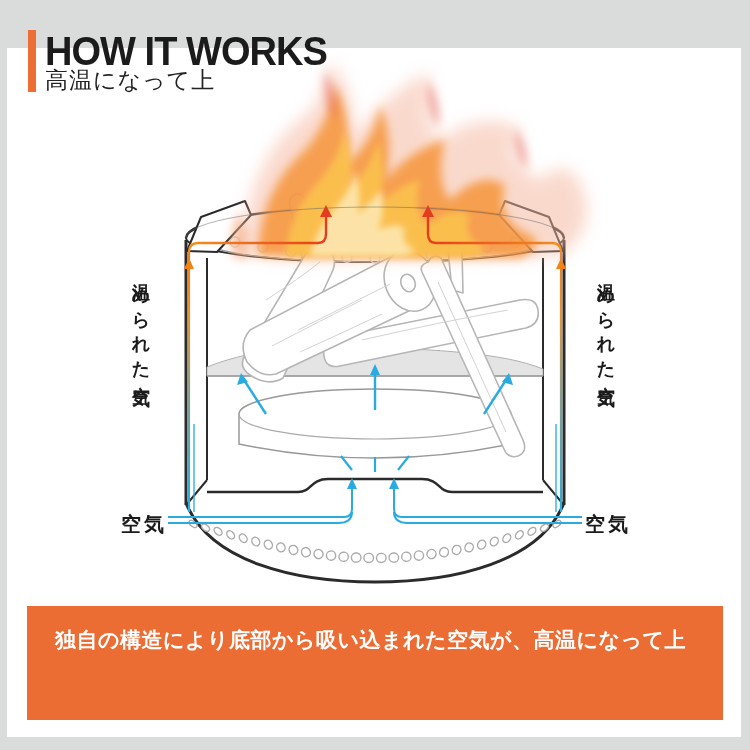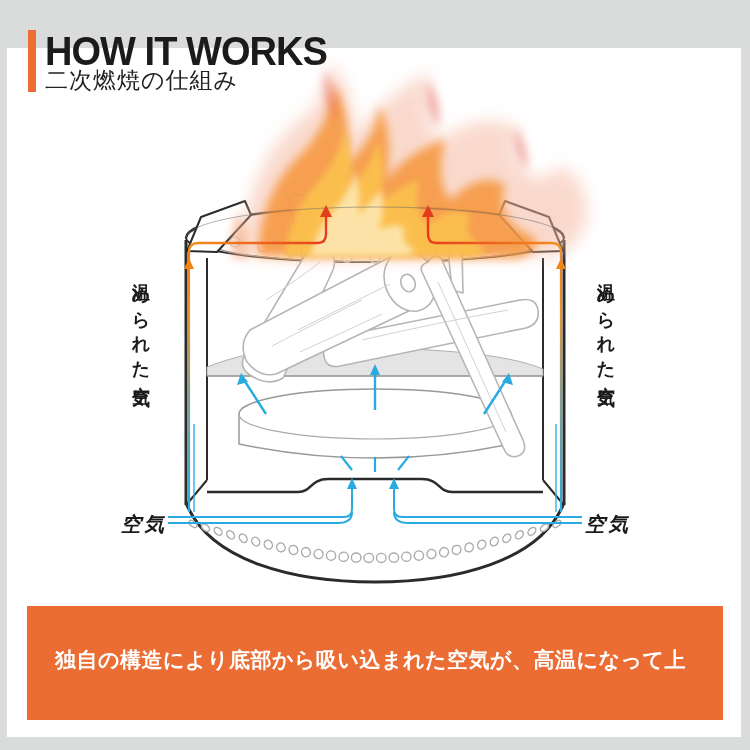--- a/index.html
+++ b/index.html
@@ -22,42 +22,42 @@
   .v-label{
     position:absolute;top:270px;height:170px;
     writing-mode:vertical-rl;text-orientation:upright;
     font-size:18px;font-weight:700;color:#1b1b1b;letter-spacing:4px;line-height:1;
     white-space:nowrap;
   }
   .v-label.left{left:132px;}
   .v-label.right{left:597px;}
   .air-label{
     position:absolute;top:511px;
-    font-size:20px;font-weight:700;color:#1b1b1b;letter-spacing:3px;white-space:nowrap;font-style:italic;
+    font-size:20px;font-weight:700;color:#1b1b1b;letter-spacing:3px;white-space:nowrap;
   }
   .air-label.left{left:121px;}
   .air-label.right{left:585px;}
   .desc-box{
     position:absolute;left:27px;top:606px;width:696px;height:114px;
     background:#eb6d33;box-sizing:border-box;padding:17px 0 0 28px;
   }
   .desc-line{
     color:#ffffff;font-size:21px;font-weight:700;letter-spacing:.5px;
-    line-height:33px;white-space:nowrap;margin-top:20px;
+    line-height:33px;white-space:nowrap;
   }
   svg{position:absolute;left:0;top:0;}
 </style>
 </head>
 <body>
 
 <div class="panel"></div>
 
 <div class="accent-bar"></div>
 <div class="title">HOW IT WORKS</div>
-<div class="subtitle">二次燃焼の仕組み</div>
+<div class="subtitle">高温になって上</div>
 
 <svg width="750" height="750" viewBox="0 0 750 750">
   <defs>
     <linearGradient id="gh" gradientUnits="userSpaceOnUse" x1="0" y1="512" x2="0" y2="250">
       <stop offset="0" stop-color="#29abe2"></stop>
       <stop offset="0.45" stop-color="#86a08c"></stop>
       <stop offset="0.75" stop-color="#e8952f"></stop>
       <stop offset="1" stop-color="#f07c1a"></stop>
     </linearGradient>
     <linearGradient id="geL" gradientUnits="userSpaceOnUse" x1="189" y1="0" x2="330" y2="0">

